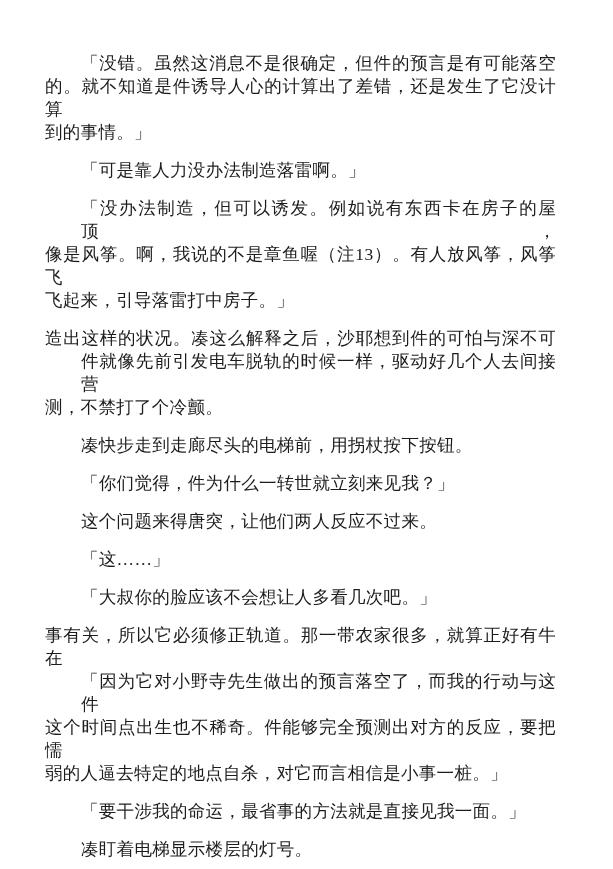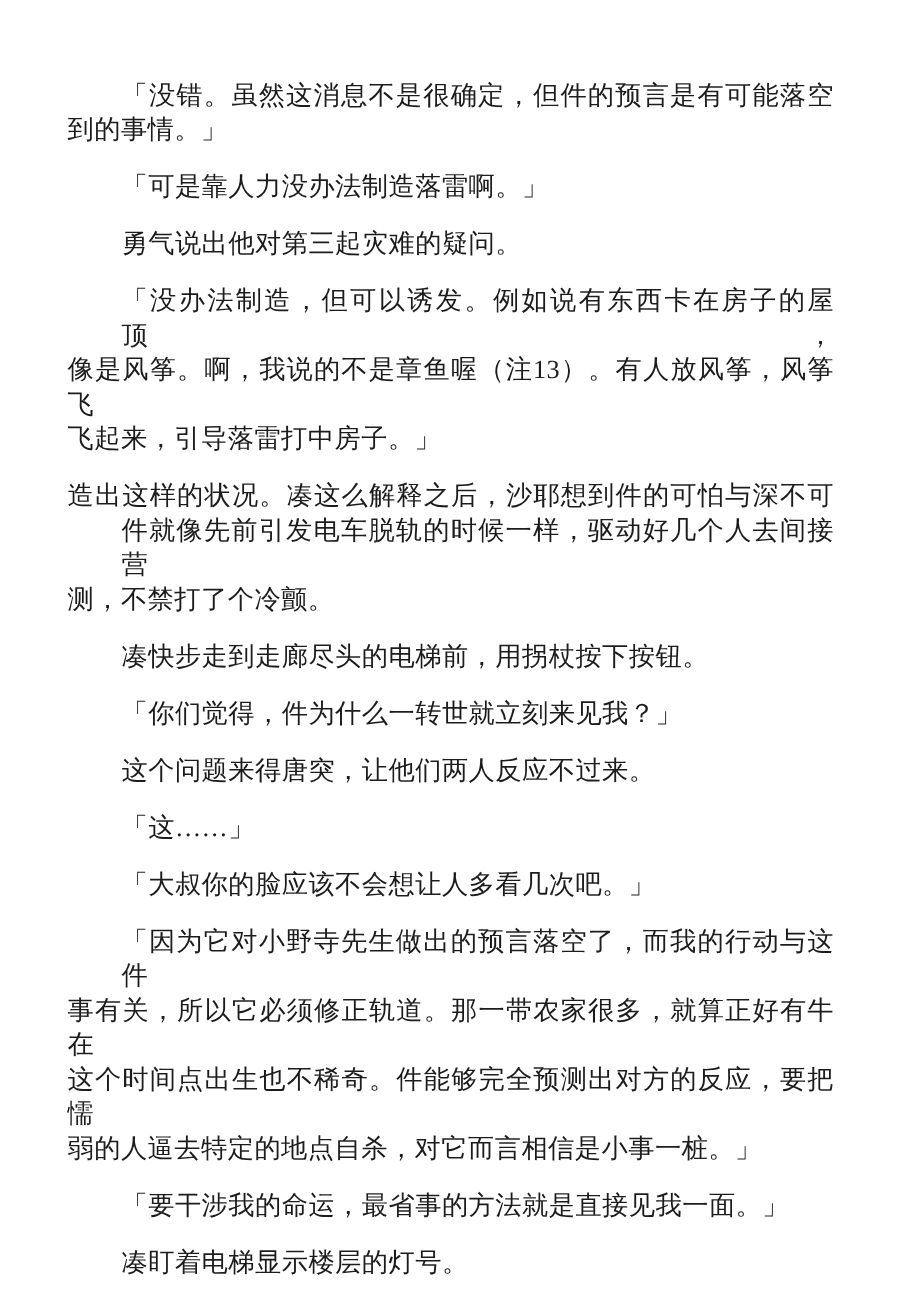--- a/index.html
+++ b/index.html
@@ -39,30 +39,28 @@
     text-align-last: left;
   }
 </style>
 </head>
 <body>
 
 <div class="page">
 
   <div class="para">
     <div class="line first">「没错。虽然这消息不是很确定，但件的预言是有可能落空</div>
+    <div class="line">的。就不知道是件诱导人心的计算出了差错，还是发生了它没计算</div>
     <div class="line last">到的事情。」</div>
   </div>
 
   <div class="para">
     <div class="line first last">「可是靠人力没办法制造落雷啊。」</div>
   </div>
 
-  <div class="para">
-    <div class="line first last">勇气说出他对第三起灾难的疑问。</div>
-  </div>
 
   <div class="para">
     <div class="line first">「没办法制造，但可以诱发。例如说有东西卡在房子的屋顶，</div>
     <div class="line">像是风筝。啊，我说的不是章鱼喔（注13）。有人放风筝，风筝飞</div>
     <div class="line last">飞起来，引导落雷打中房子。」</div>
   </div>
 
   <div class="para">
     <div class="line">造出这样的状况。凑这么解释之后，沙耶想到件的可怕与深不可</div>
     <div class="line first">件就像先前引发电车脱轨的时候一样，驱动好几个人去间接营</div>
@@ -83,22 +81,22 @@
 
   <div class="para">
     <div class="line first last">「这……」</div>
   </div>
 
   <div class="para">
     <div class="line first last">「大叔你的脸应该不会想让人多看几次吧。」</div>
   </div>
 
   <div class="para">
+    <div class="line">事有关，所以它必须修正轨道。那一带农家很多，就算正好有牛在</div>
     <div class="line first">「因为它对小野寺先生做出的预言落空了，而我的行动与这件</div>
-    <div class="line">事有关，所以它必须修正轨道。那一带农家很多，就算正好有牛在</div>
     <div class="line">这个时间点出生也不稀奇。件能够完全预测出对方的反应，要把懦</div>
     <div class="line last">弱的人逼去特定的地点自杀，对它而言相信是小事一桩。」</div>
   </div>
 
 
   <div class="para">
     <div class="line first last">「要干涉我的命运，最省事的方法就是直接见我一面。」</div>
   </div>
 
   <div class="para">

